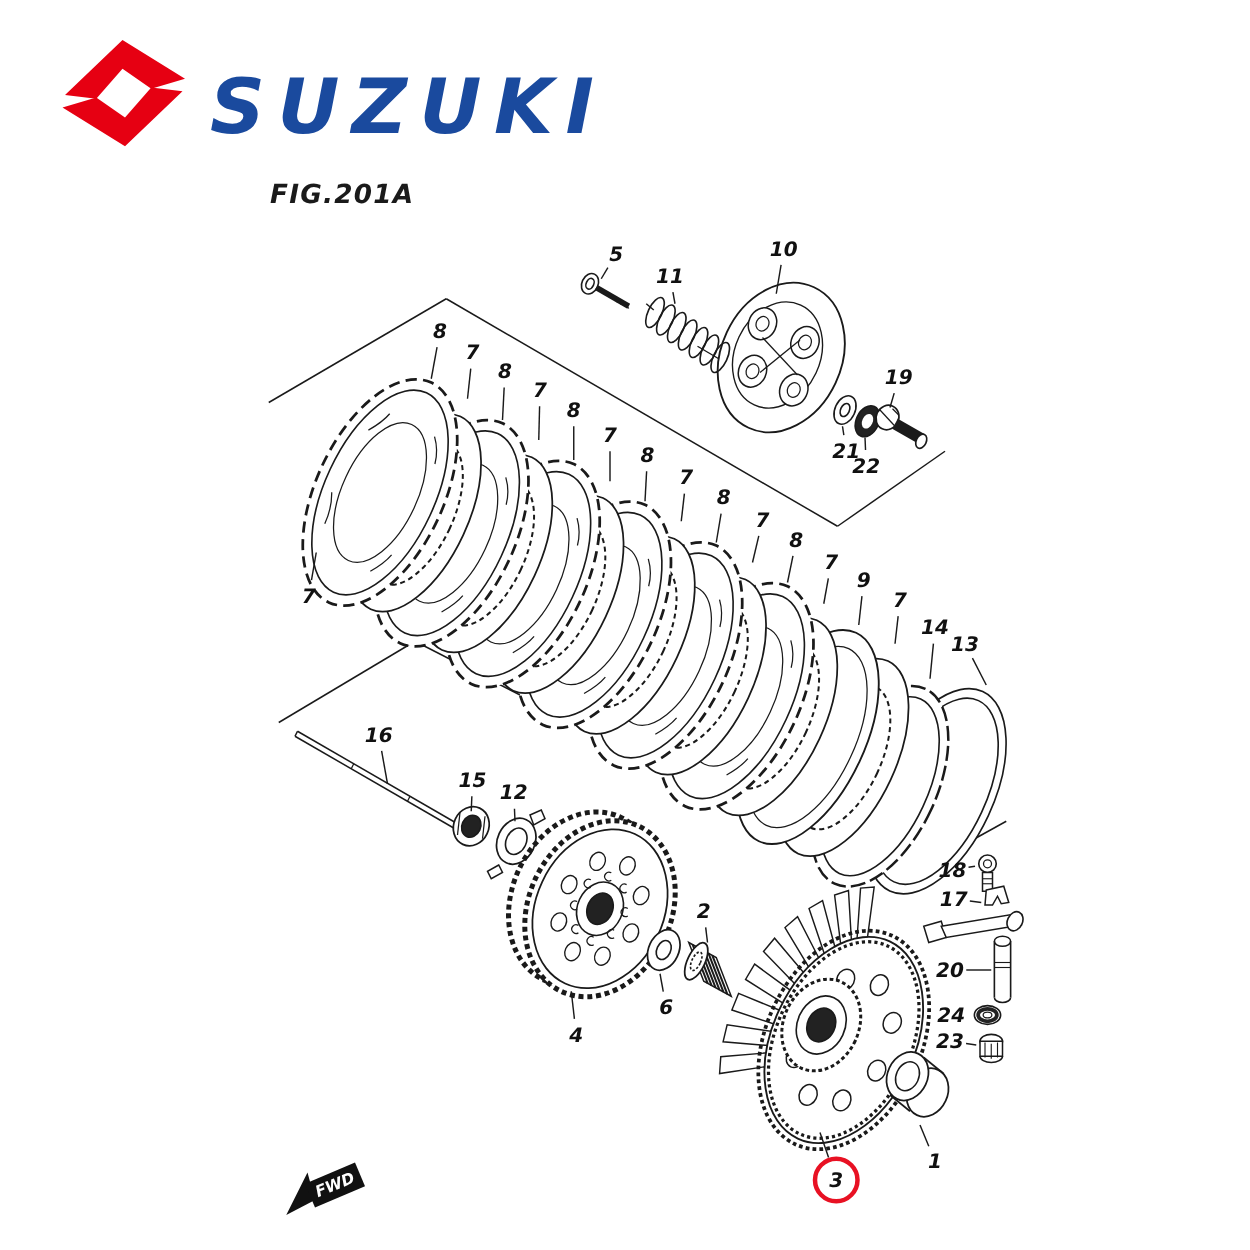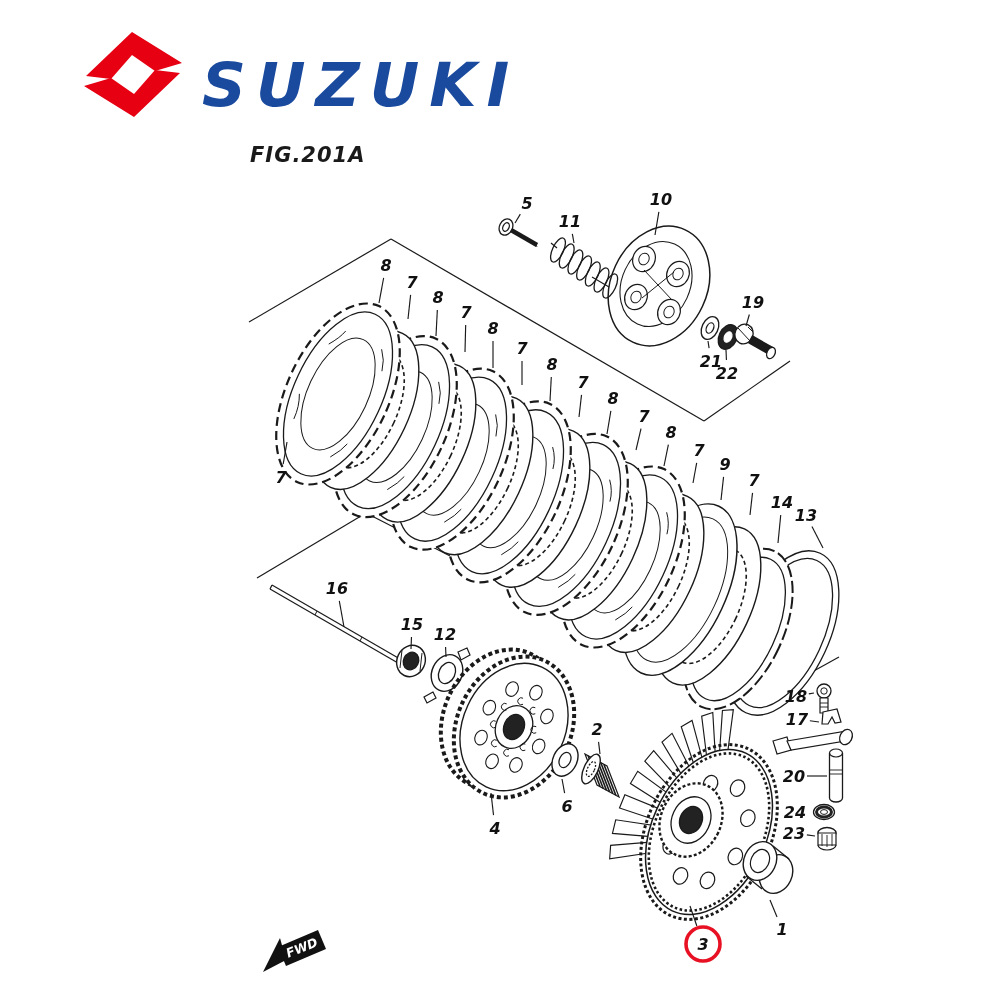--- a/index.html
+++ b/index.html
@@ -1,17 +1,17 @@
 <!DOCTYPE html>
 <html><head>
 <meta charset="utf-8">
 <style>
   html,body{margin:0;padding:0;background:#fff;}
   .page{position:relative;width:884px;height:1000px;background:#ffffff;overflow:hidden;
-        font-family:"DejaVu Sans","Liberation Sans",sans-serif;margin-left:34px;}
+        font-family:"DejaVu Sans","Liberation Sans",sans-serif;}
   svg{position:absolute;left:0;top:0;}
   .wordmark{font-family:"DejaVu Sans","Liberation Sans",sans-serif;font-style:italic;font-weight:bold;letter-spacing:10px;}
   .figlabel{font-family:"DejaVu Sans","Liberation Sans",sans-serif;font-style:italic;font-weight:600;letter-spacing:1px;}
   .callout-num{font-family:"DejaVu Sans","Liberation Sans",sans-serif;font-style:italic;font-weight:bold;}
 </style>
 </head>
 <body>
 
 <div class="page">
 <svg id="canvas" width="1000" height="1000" viewBox="0 0 1000 1000">

